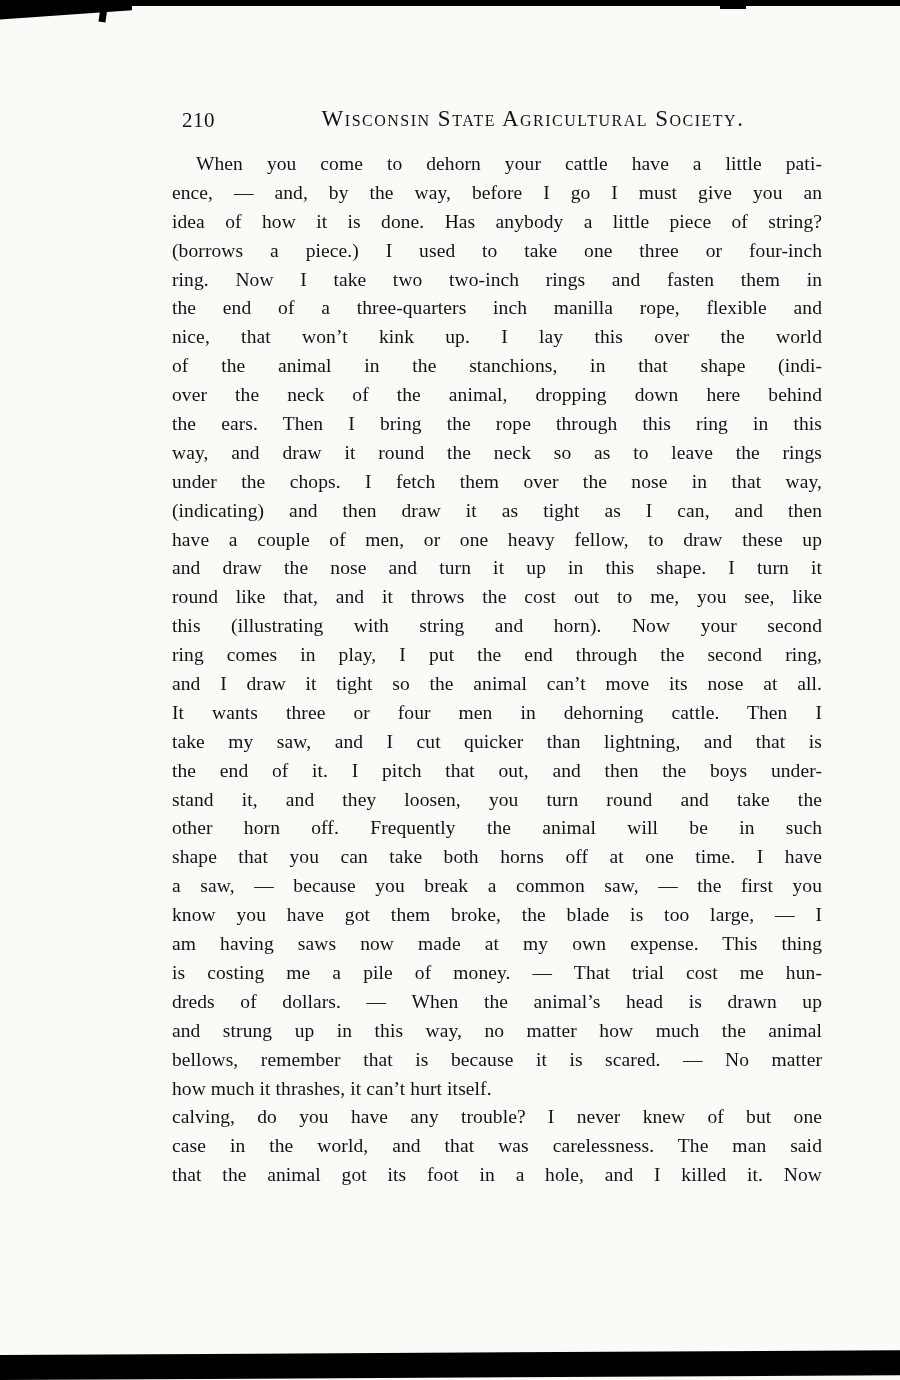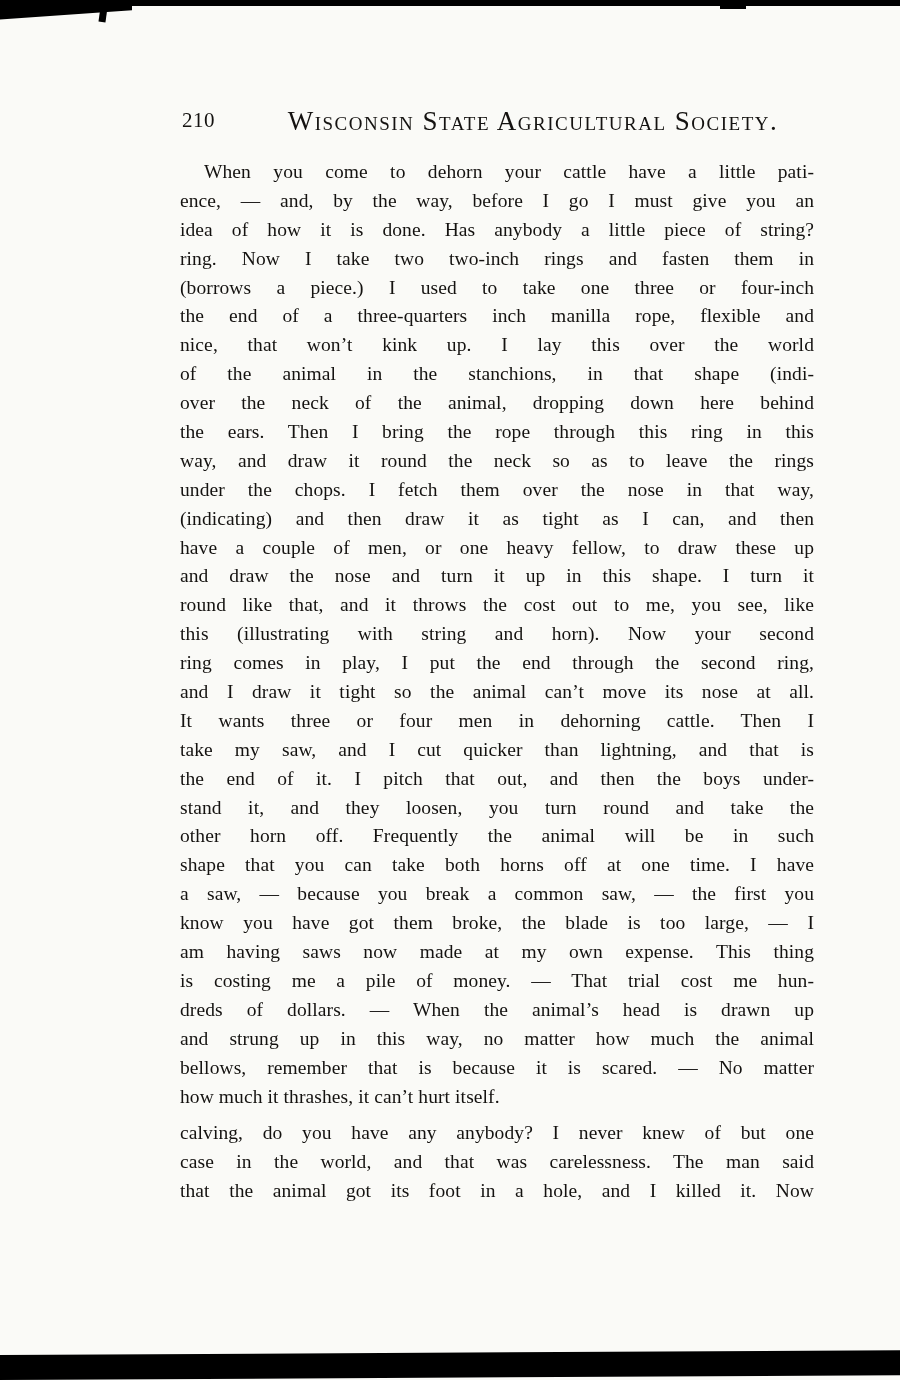--- a/index.html
+++ b/index.html
@@ -49,32 +49,32 @@
     margin-left: 12px;
   }
   .page-number {
     position: absolute; left: 0; top: 2px;
     font-size: 21px;
     letter-spacing: 0.5px;
   }
   .running-head {
     position: absolute; left: 60px; right: 10px; top: 0;
     text-align: center;
-    font-size: 27px;
+    font-size: 23px;
     font-variant: small-caps;
     letter-spacing: 1.5px;
   }
 
   
   .body-text {
     position: absolute;
     top: 150px; left: 172px;
     width: 650px;
   }
-  .paragraph { margin: 8px; }
+  .paragraph { margin: 0; }
   .line {
     font-size: 19.5px;
     line-height: 28.9px;
     height: 28.9px;
     white-space: normal;
     text-align: justify;
     text-align-last: justify;
     letter-spacing: 0.1px;
   }
   .line.first { text-indent: 24px; }
@@ -93,22 +93,22 @@
   <div class="page-header">
     <span class="page-number">210</span>
     <span class="running-head">Wisconsin State Agricultural Society.</span>
   </div>
 
   <div class="body-text">
       <div class="paragraph">
         <div class="line first">When you come to dehorn your cattle have a little pati-</div>
         <div class="line">ence, — and, by the way, before I go I must give you an</div>
         <div class="line">idea of how it is done.  Has anybody a little piece of string?</div>
+        <div class="line">(borrows a piece.)  I used to take one three or four-inch</div>
         <div class="line">ring.  Now I take two two-inch rings and fasten them in</div>
-        <div class="line">(borrows a piece.)  I used to take one three or four-inch</div>
         <div class="line">the end of a three-quarters inch manilla rope, flexible and</div>
         <div class="line">nice, that won’t kink up.  I lay this over the world</div>
         <div class="line">of the animal in the stanchions, in that shape (indi-</div>
         <div class="line">over the neck of the animal, dropping down here behind</div>
         <div class="line">the ears.  Then I bring the rope through this ring in this</div>
         <div class="line">way, and draw it round the neck so as to leave the rings</div>
         <div class="line">under the chops.  I fetch them over the nose in that way,</div>
         <div class="line">(indicating) and then draw it as tight as I can, and then</div>
         <div class="line">have a couple of men, or one heavy fellow, to draw these up</div>
         <div class="line">and draw the nose and turn it up in this shape.  I turn it</div>
@@ -125,21 +125,21 @@
         <div class="line">a saw, — because you break a common saw, — the first you</div>
         <div class="line">know you have got them broke, the blade is too large, — I</div>
         <div class="line">am having saws now made at my own expense.  This thing</div>
         <div class="line">is costing me a pile of money. — That trial cost me hun-</div>
         <div class="line">dreds of dollars. — When the animal’s head is drawn up</div>
         <div class="line">and strung up in this way, no matter how much the animal</div>
         <div class="line">bellows, remember that is because it is scared. — No matter</div>
         <div class="line lastleft">how much it thrashes, it can’t hurt itself.</div>
       </div>
       <div class="paragraph">
-        <div class="line">calving, do you have any anybody?  I never knew of but one</div>
+        <div class="line">calving, do you have any trouble?  I never knew of but one</div>
         <div class="line">case in the world, and that was carelessness.  The man said</div>
         <div class="line">that the animal got its foot in a hole, and I killed it.  Now</div>
       </div>
     </div>
 
   <div class="scan-bottom-bar"></div>
 
 </div>
 
 </body></html>

